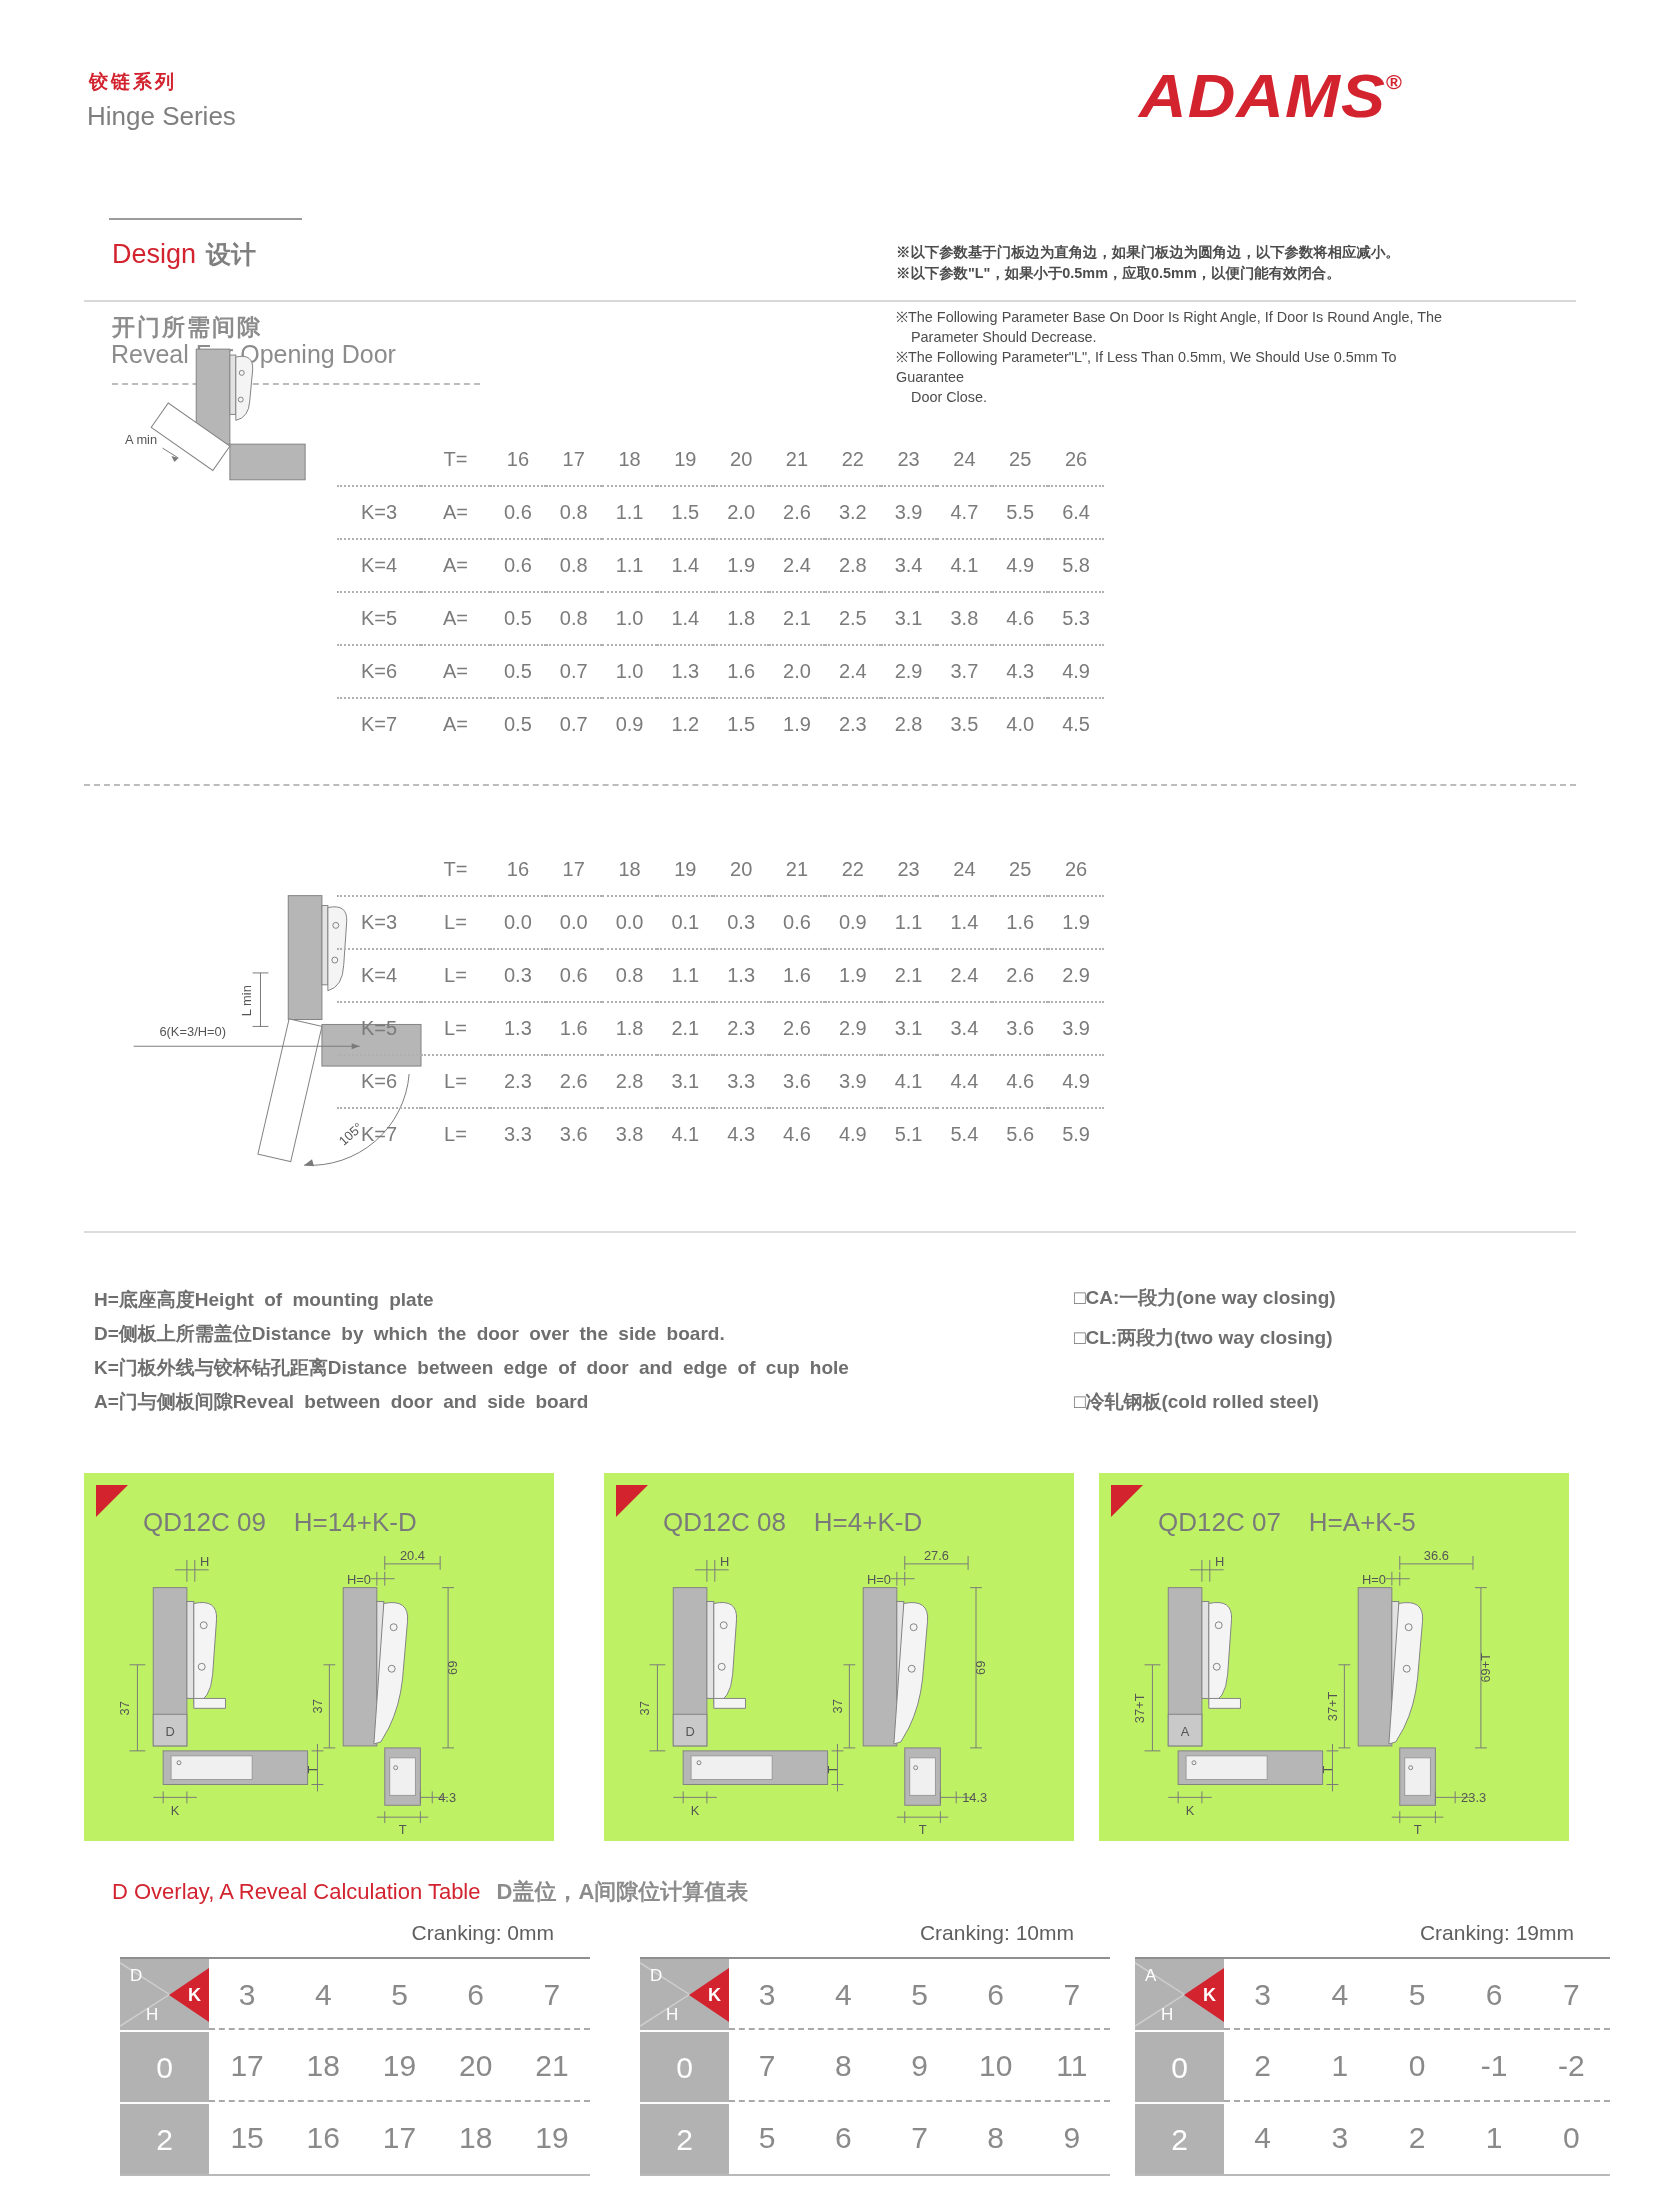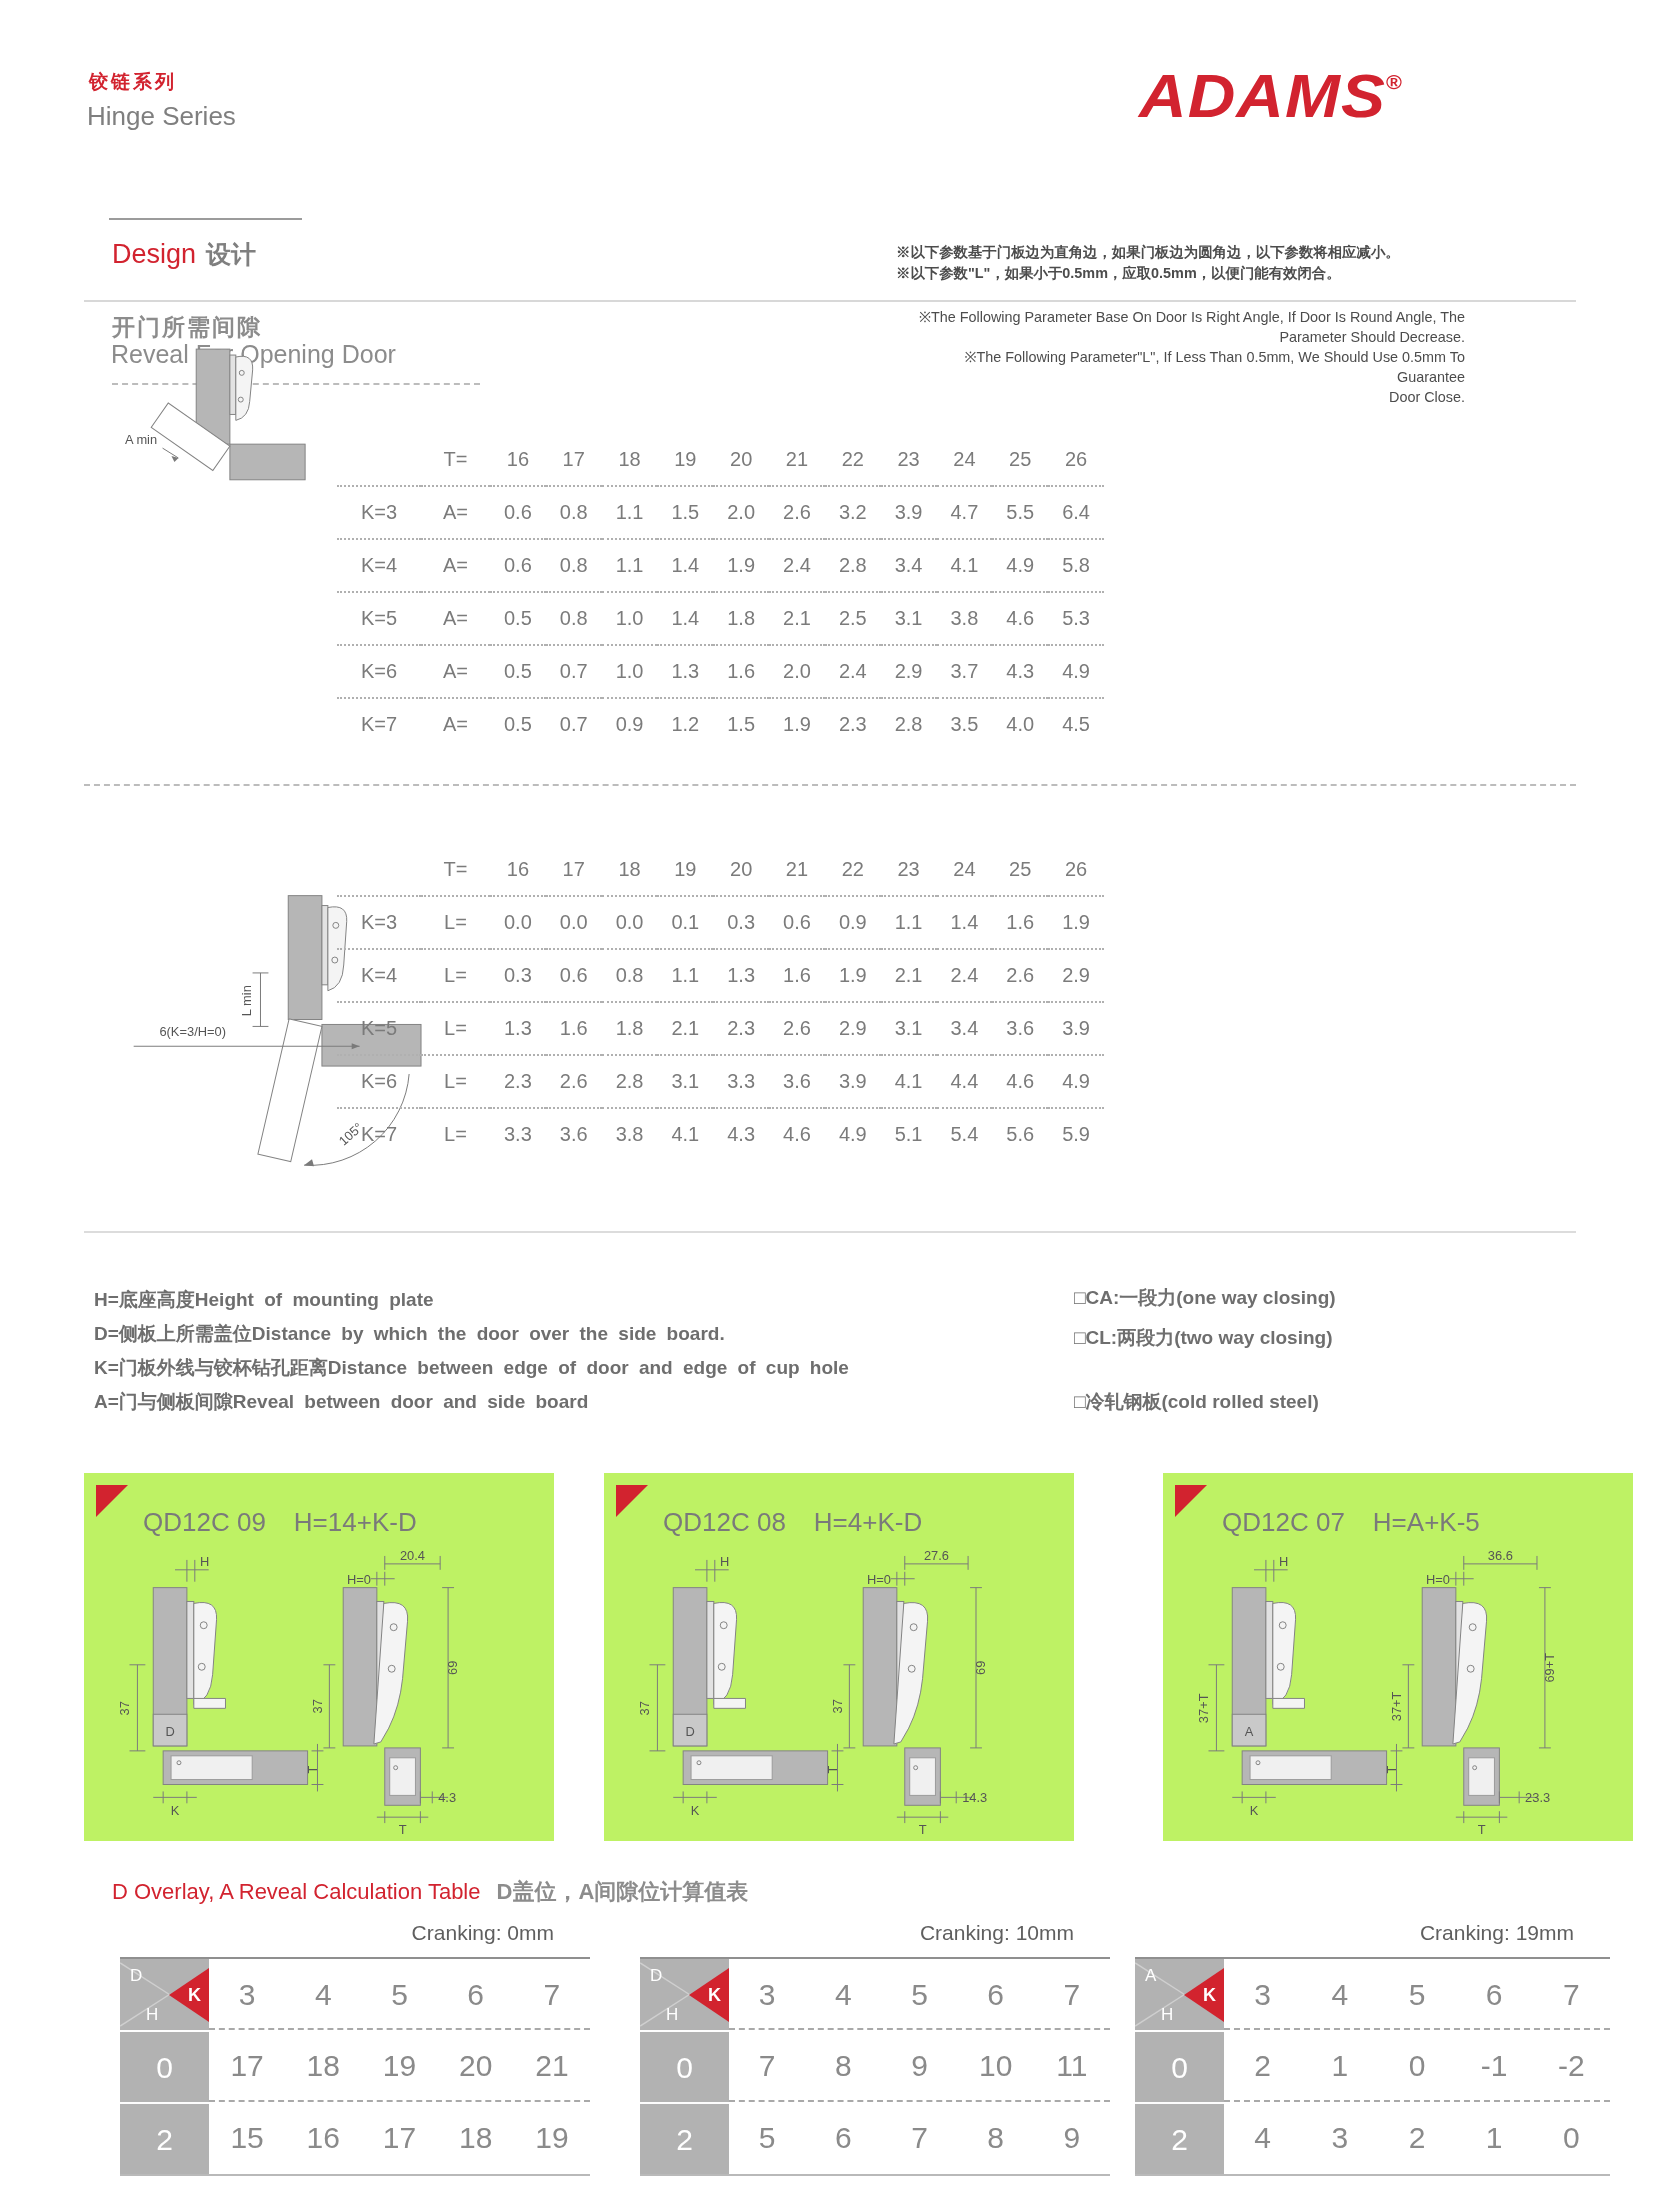--- a/index.html
+++ b/index.html
@@ -14,21 +14,21 @@
   .design{left:112px;top:238px;font-size:27px;color:#d2232f;}
   .design .zh{font-size:25px;font-weight:bold;color:#7f7f7f;margin-left:10px;}
   .logo{left:1139px;top:61px;color:#d2232f;font-weight:900;font-style:italic;
         font-size:61px;letter-spacing:1px;transform:scaleX(1.08);transform-origin:left;}
   .logo sup{font-size:20px;font-style:normal;vertical-align:28px;letter-spacing:0;}
   .notes-zh{left:896px;top:242px;width:540px;font-size:14.4px;font-weight:bold;color:#4c4c4c;line-height:21px;}
   .page-rule1{left:84px;top:300px;width:1492px;border-top:2px solid #d8d8d8;}
   .reveal-zh{left:112px;top:312px;font-size:23px;font-weight:bold;color:#8c8c8c;letter-spacing:2px;}
   .reveal-en{left:111px;top:340px;font-size:25px;color:#8c8c8c;}
   .reveal-dash{left:112px;top:383px;width:368px;border-top:2px dashed #bcbcbc;}
-  .notes-en{left:896px;top:307px;width:569px;font-size:14.4px;color:#4c4c4c;line-height:20px;text-align:right;}
+  .notes-en{left:896px;top:307px;width:569px;font-size:14.4px;color:#4c4c4c;line-height:20px;}
   .notes-en .ind{margin-left:15px;}
 
   
   table.ptab{border-collapse:collapse;table-layout:fixed;width:767px;}
   table.ptab td{text-align:center;color:#7b7b7b;font-size:20px;height:51px;padding:0;}
   table.ptab tr.sep td{border-bottom:2px dotted #b0b0b0;}
   .tableA{left:337px;top:434px;}
   .tableL{left:337px;top:844px;}
   .dash-div{left:84px;top:784px;width:1492px;border-top:2px dashed #bcbcbc;}
   .page-rule2{left:84px;top:1231px;width:1492px;border-top:2px solid #dcdcdc;}
@@ -49,21 +49,21 @@
   text.dts{font-size:13px;fill:#555;text-anchor:start;font-family:"Liberation Sans",sans-serif;}
 
   
   .legend-left{left:94px;top:1283px;font-size:19px;font-weight:bold;color:#6e6e6e;line-height:34px;word-spacing:5px;}
   .legend-right{left:1074px;top:1285px;font-size:19px;font-weight:bold;color:#6e6e6e;}
   .legend-right .li{margin-bottom:14px;}
   .legend-right .gap{margin-top:38px;}
 
   
   .panel{position:absolute;top:1473px;width:470px;height:368px;background:#bef264;}
-  .p1{left:84px;}.p2{left:604px;}.p3{left:1163px;text-align:right;}
+  .p1{left:84px;}.p2{left:604px;}.p3{left:1099px;text-align:right;}
   .tri{position:absolute;left:12px;top:12px;width:0;height:0;
        border-top:32px solid #d2232f;border-right:32px solid transparent;}
   .ptitle{position:absolute;left:59px;top:34px;font-size:26px;color:#7a7a7a;display:flex;gap:28px;}
   .psvg{position:absolute;left:0;top:75px;}
 
   
   .calc-title{left:112px;top:1877px;font-size:22px;color:#d2232f;}
   .calc-title .zh{color:#8c8c8c;font-weight:bold;margin-left:16px;}
   .calc{position:absolute;top:1921px;width:470px;padding-left:36px;}
   .c1{left:84px;}.c2{left:604px;}.c3{left:1099px;width:475px;}

